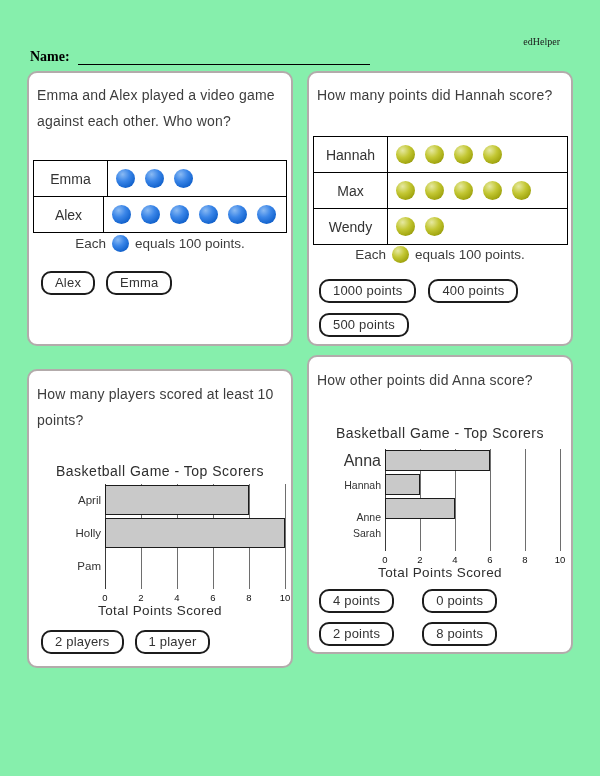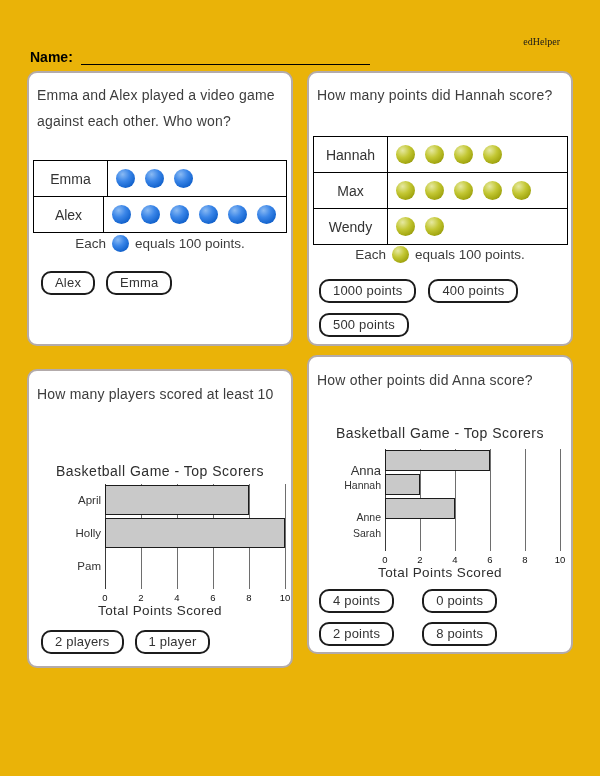--- a/index.html
+++ b/index.html
@@ -1,21 +1,21 @@
 <!DOCTYPE html>
 <html><head>
 <meta charset="utf-8">
 <style>
   html,body{margin:0;padding:0;background:#fff;}
-  .page{position:relative;width:600px;height:776px;background:#eab308;
+  .page{position:relative;width:600px;height:776px;background:#86efac;
         font-family:"Liberation Sans",sans-serif;color:#3a3a3a;overflow:hidden;}
   .brand{position:absolute;top:36px;right:40px;font-family:"Liberation Serif",serif;
          font-size:10px;color:#1a1a1a;}
   .name-row{position:absolute;top:48px;left:30px;width:340px;display:flex;align-items:flex-end;}
-  .name-label{font-family:Liberation Sans, sans-serif;font-weight:bold;font-size:14px;color:#000;text-align:center;}
+  .name-label{font-family:Liberation Serif, serif;font-weight:bold;font-size:14px;color:#000;text-align:center;}
   .name-line{flex:1;margin-left:8px;border-bottom:1.6px solid #000;height:16px;}
   .panel{position:absolute;box-sizing:border-box;background:#fff;
          border:2px solid #b3abab;border-radius:10px;}
   .p1{left:27px;top:71px;width:266px;height:275px;}
   .p2{left:307px;top:71px;width:266px;height:275px;}
   .p3{left:27px;top:355px;width:266px;height:299px;margin-top:14px;}
   .p4{left:307px;top:355px;width:266px;height:299px;}
   .question{position:absolute;left:8px;right:6px;font-size:14px;line-height:26px;
             color:#3d3d3d;letter-spacing:.2px;}
   .q-top{top:9px;}
@@ -136,20 +136,21 @@
     <div class="answers" style="left:10px;top:206px;width:230px;gap:10px 12px;">
         <button class="answer-btn">1000 points</button>
         <button class="answer-btn">400 points</button>
         <button class="answer-btn">500 points</button>
       </div>
   </section>
 
   <section class="panel p3">
     <div class="question" style="top:10px;">
         <div>How many players scored at least 10</div>
+        <div>points?</div>
       </div>
     <div class="chart-title" style="top:92px;">Basketball Game - Top Scorers</div>
     <div class="plot" style="left:76px;top:113px;width:180px;height:99px;">
         <div class="gridline axis0" style="left: 0%; height: calc(100% + 6px);"></div>
         <div class="tick-label" style="left: 0%; top: calc(100% + 9px);">0</div>
         <div class="gridline" style="left: 20%; height: calc(100% + 6px);"></div>
         <div class="tick-label" style="left: 20%; top: calc(100% + 9px);">2</div>
         <div class="gridline" style="left: 40%; height: calc(100% + 6px);"></div>
         <div class="tick-label" style="left: 40%; top: calc(100% + 9px);">4</div>
         <div class="gridline" style="left: 60%; height: calc(100% + 6px);"></div>
@@ -189,21 +190,21 @@
         <div class="tick-label" style="left: 20%; top: calc(100% + 9px);">2</div>
         <div class="gridline" style="left: 40%; height: calc(100% + 6px);"></div>
         <div class="tick-label" style="left: 40%; top: calc(100% + 9px);">4</div>
         <div class="gridline" style="left: 60%; height: calc(100% + 6px);"></div>
         <div class="tick-label" style="left: 60%; top: calc(100% + 9px);">6</div>
         <div class="gridline" style="left: 80%; height: calc(100% + 6px);"></div>
         <div class="tick-label" style="left: 80%; top: calc(100% + 9px);">8</div>
         <div class="gridline" style="left: 100%; height: calc(100% + 6px);"></div>
         <div class="tick-label" style="left: 100%; top: calc(100% + 9px);">10</div>
         <div class="chart-row" style="top: 0px; height: 24px;">
-          <div class="row-label" style="top: 10px; height: 24px; line-height: 24px; font-size: 13px;">Anna</div>
+          <div class="row-label" style="top: 0px; height: 24px; line-height: 24px; font-size: 16px;">Anna</div>
           <div class="bar" style="top: 1px; height: 21px; width: 60%; background: rgb(201, 201, 201);"></div>
         </div>
         <div class="chart-row" style="top: 24px; height: 24px;">
           <div class="row-label" style="top: 0px; height: 24px; line-height: 24px; font-size: 10.5px;">Hannah</div>
           <div class="bar" style="top: 1px; height: 21px; width: 20%; background: rgb(201, 201, 201);"></div>
         </div>
         <div class="chart-row" style="top: 48px; height: 24px;">
           <div class="row-label" style="top: 8px; height: 24px; line-height: 24px; font-size: 10.5px;">Anne</div>
           <div class="bar" style="top: 1px; height: 21px; width: 40%; background: rgb(201, 201, 201);"></div>
         </div>

